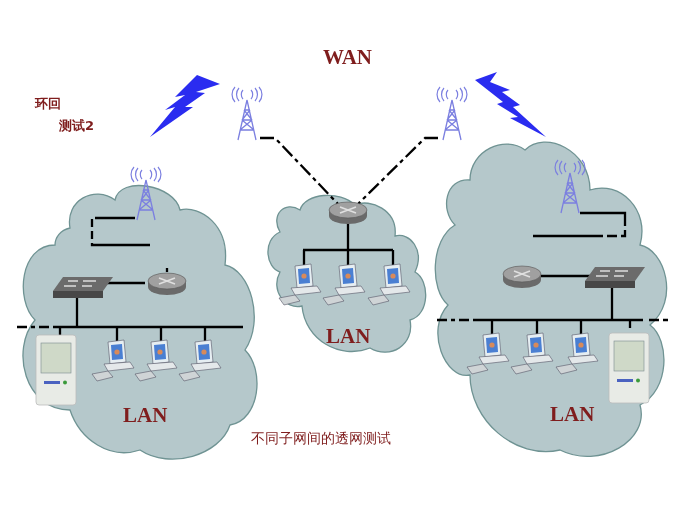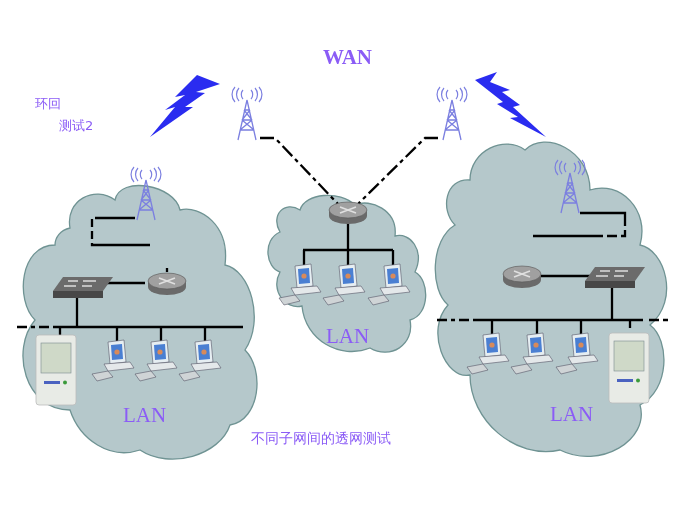--- a/index.html
+++ b/index.html
@@ -1,22 +1,22 @@
 <!DOCTYPE html>
 <html><head>
 <meta charset="utf-8">
 <style>
   html,body{margin:0;padding:0;background:#fff;}
   body{width:697px;height:515px;position:relative;overflow:hidden;font-family:"Liberation Serif","DejaVu Serif",serif;}
   svg{position:absolute;left:0;top:0;}
-  .lbl{position:absolute;color:#8b5cf6;white-space:nowrap;}
-  .lan{font-family:"Liberation Serif",serif;font-weight:normal;font-size:21px;}
+  .lbl{position:absolute;color:#7f1d1d;white-space:nowrap;}
+  .lan{font-family:"Liberation Serif",serif;font-weight:bold;font-size:21px;}
   .wan{font-family:"Liberation Serif",serif;font-weight:bold;font-size:21px;}
   .cn{font-family:"DejaVu Sans",sans-serif;font-size:14px;}
-  .cn-b{font-family:"DejaVu Sans",sans-serif;font-size:13px;font-weight:normal;line-height:22px;}
+  .cn-b{font-family:"DejaVu Sans",sans-serif;font-size:13px;font-weight:bold;line-height:22px;}
 </style>
 </head>
 <body>
 
 <svg width="697" height="515" viewBox="0 0 697 515">
   <defs>
     <g id="tower">
       <path d="M0,-40 L-9,0 M0,-40 L9,0 M-5,-20 L5,-20 M-3,-30 L3,-30 M-5,-20 L3,-30 M5,-20 L-3,-30 M-7,-10 L7,-10 M-7,-10 L5,-20 M7,-10 L-5,-20" stroke="#7b7fe0" stroke-width="1.3" fill="none"></path>
       <path d="M-4,-50 a5,6 0 0 0 0,9 M4,-50 a5,6 0 0 1 0,9 M-8,-52 a8,9 0 0 0 0,13 M8,-52 a8,9 0 0 1 0,13 M-12,-53 a11,11 0 0 0 0,15 M12,-53 a11,11 0 0 1 0,15" stroke="#7b7fe0" stroke-width="1.2" fill="none"></path>
     </g>

